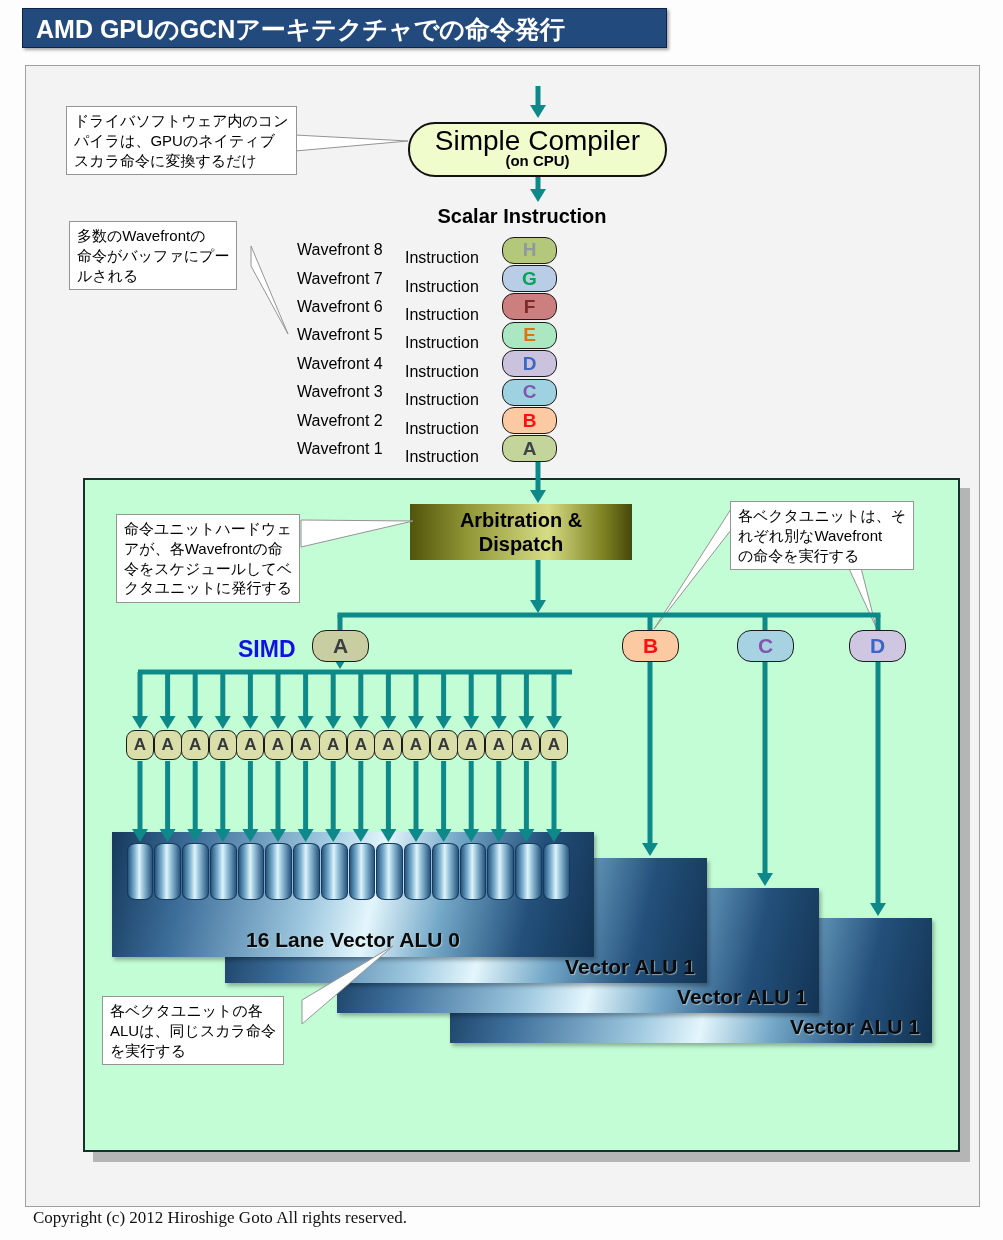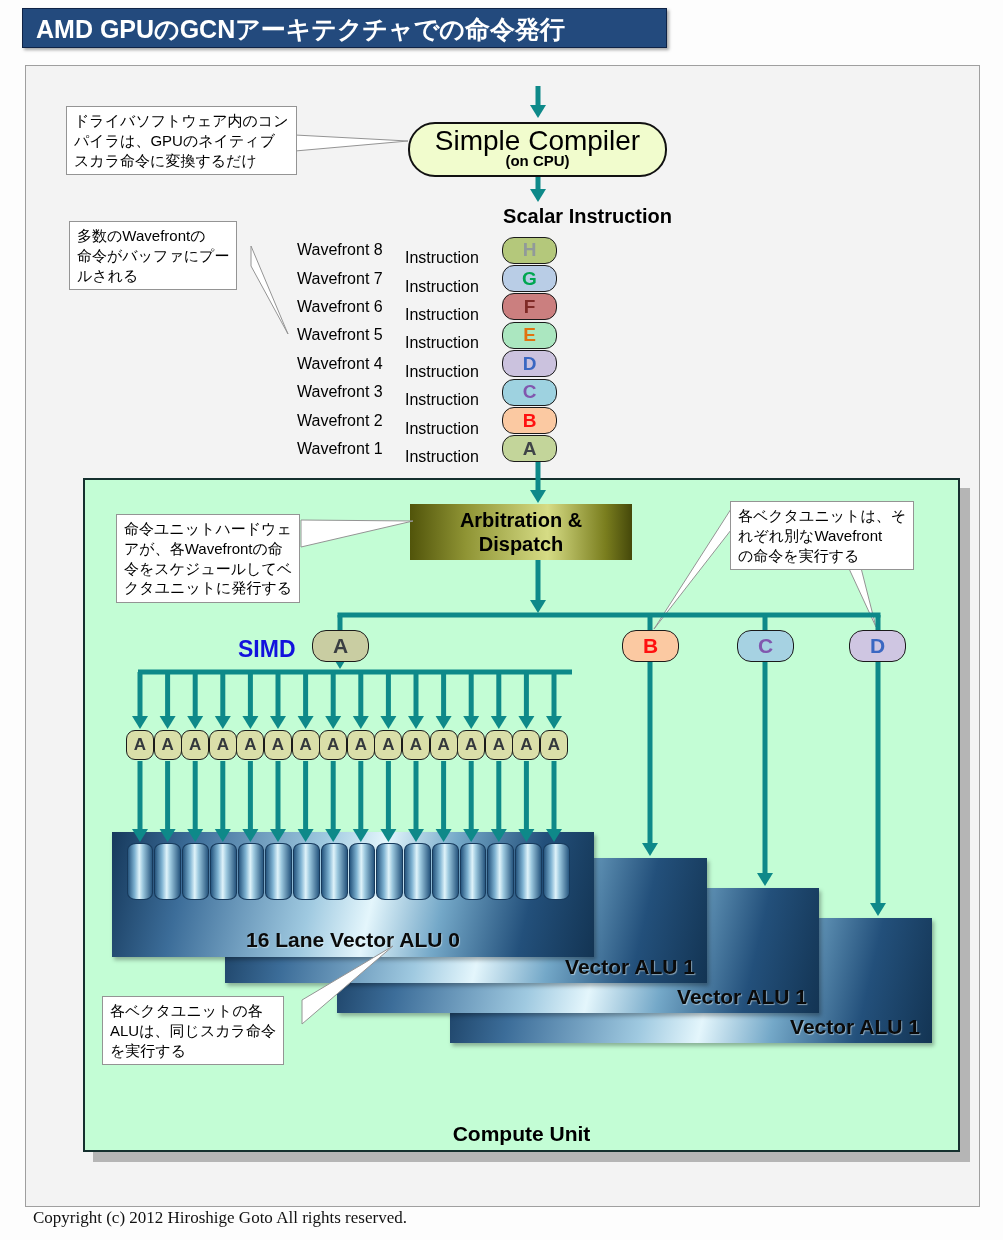--- a/index.html
+++ b/index.html
@@ -12,21 +12,21 @@
         background:#f3f3f3;border:1px solid #9f9f9f;}
   .compute-box{position:absolute;left:83px;top:478px;width:877px;height:674px;
         background:#c3fdd5;border:2px solid #15302e;box-shadow:10px 10px 0 #b5b5b5;z-index:1;box-sizing:border-box;}
   .lines-layer{position:absolute;left:0;top:0;width:1003px;height:1240px;z-index:6;pointer-events:none;}
   .callout{position:absolute;background:#fff;border:1px solid #949494;padding:4px 7px;
         font-size:15px;line-height:1.32;color:#000;z-index:8;white-space:nowrap;}
   .compiler-box{position:absolute;left:408px;top:122px;width:259px;height:55px;background:#f1fccd;
         border:2px solid #111;border-radius:27px;z-index:7;text-align:center;box-sizing:border-box;padding-top:5px;}
   .compiler-box .main{font-weight:normal;font-size:28px;line-height:24px;}
   .compiler-box .sub{font-weight:bold;font-size:15px;line-height:16px;}
-  .scalar-heading{position:absolute;left:372px;top:205px;width:300px;text-align:right;
+  .scalar-heading{position:absolute;left:372px;top:205px;width:300px;text-align:center;
         font-weight:bold;font-size:20px;z-index:7;}
   #wavefront-list{position:absolute;left:297px;top:236px;z-index:7;}
   .wf-row{display:flex;align-items:center;height:28.4px;font-size:16px;color:#000;}
   .wf-label{width:108px;}
   .wf-instr{width:97px;margin-top:16px;}
   .wf-badge{width:55px;height:27px;border-radius:12px;border:1.4px solid #1a1a1a;
         display:flex;align-items:center;justify-content:center;font-weight:bold;font-size:19px;box-sizing:border-box;}
   .arb-box{position:absolute;left:410px;top:504px;width:222px;height:56px;z-index:5;
         background:linear-gradient(90deg,#51540a 0%,#8f9434 25%,#d6dc85 62%,#7a7e1e 88%,#45480a 100%);
         display:flex;flex-direction:column;align-items:center;justify-content:center;
@@ -291,16 +291,15 @@
         <div class="alu1-label">Vector ALU 1</div>
       </div>
       <div class="alu-box" style="left: 337px; top: 888px; z-index: 3;">
         <div class="alu1-label">Vector ALU 1</div>
       </div>
       <div class="alu-box" style="left: 450px; top: 918px; z-index: 2;">
         <div class="alu1-label">Vector ALU 1</div>
       </div>
     </div>
 
-  <div class="cu-label">Compute Unit</div>
 
   <div class="copyright">Copyright (c) 2012 Hiroshige Goto All rights reserved.</div>
 </div>
 
 </body></html>

